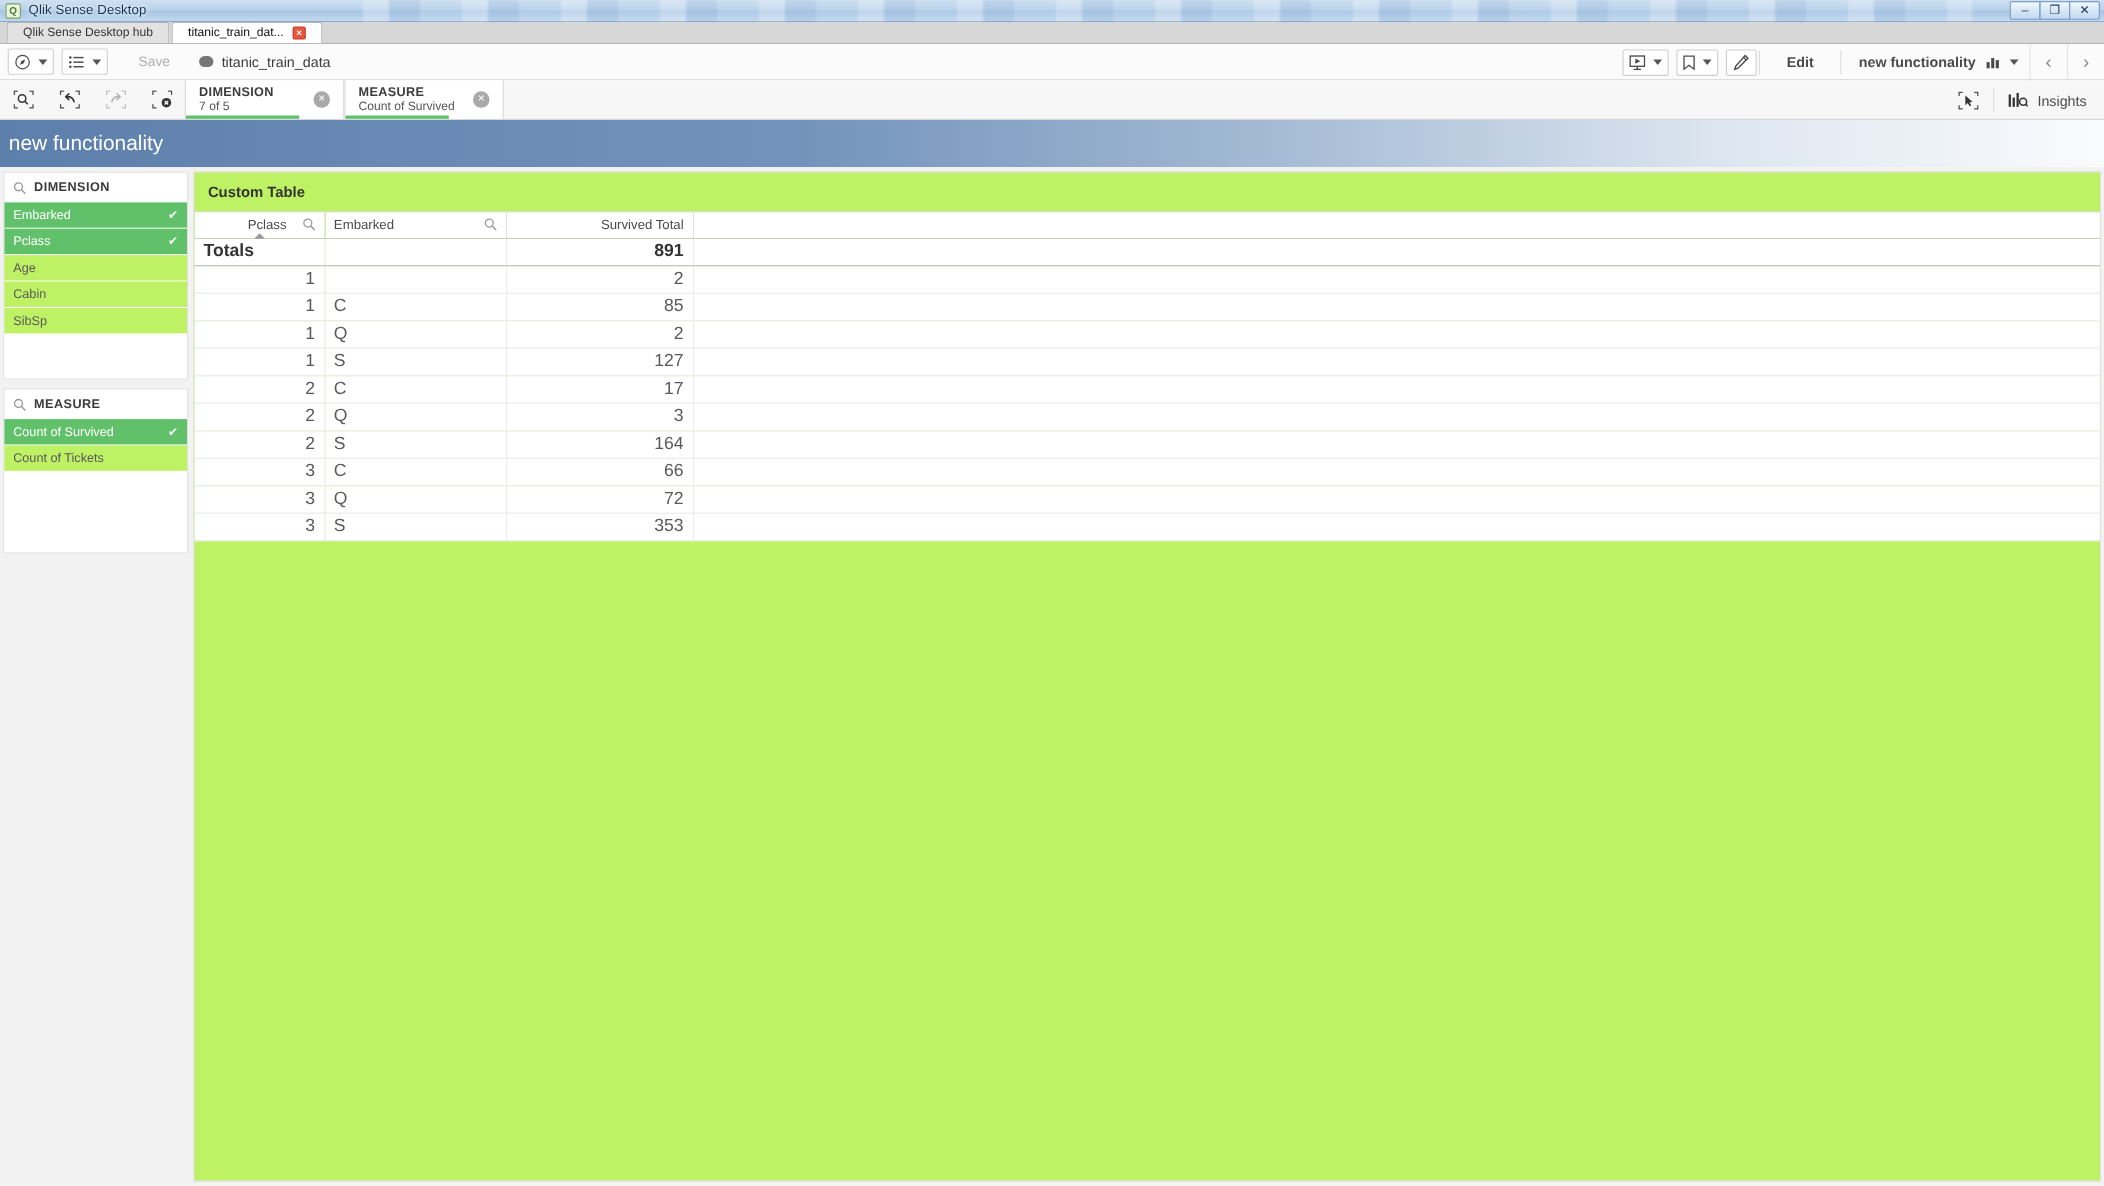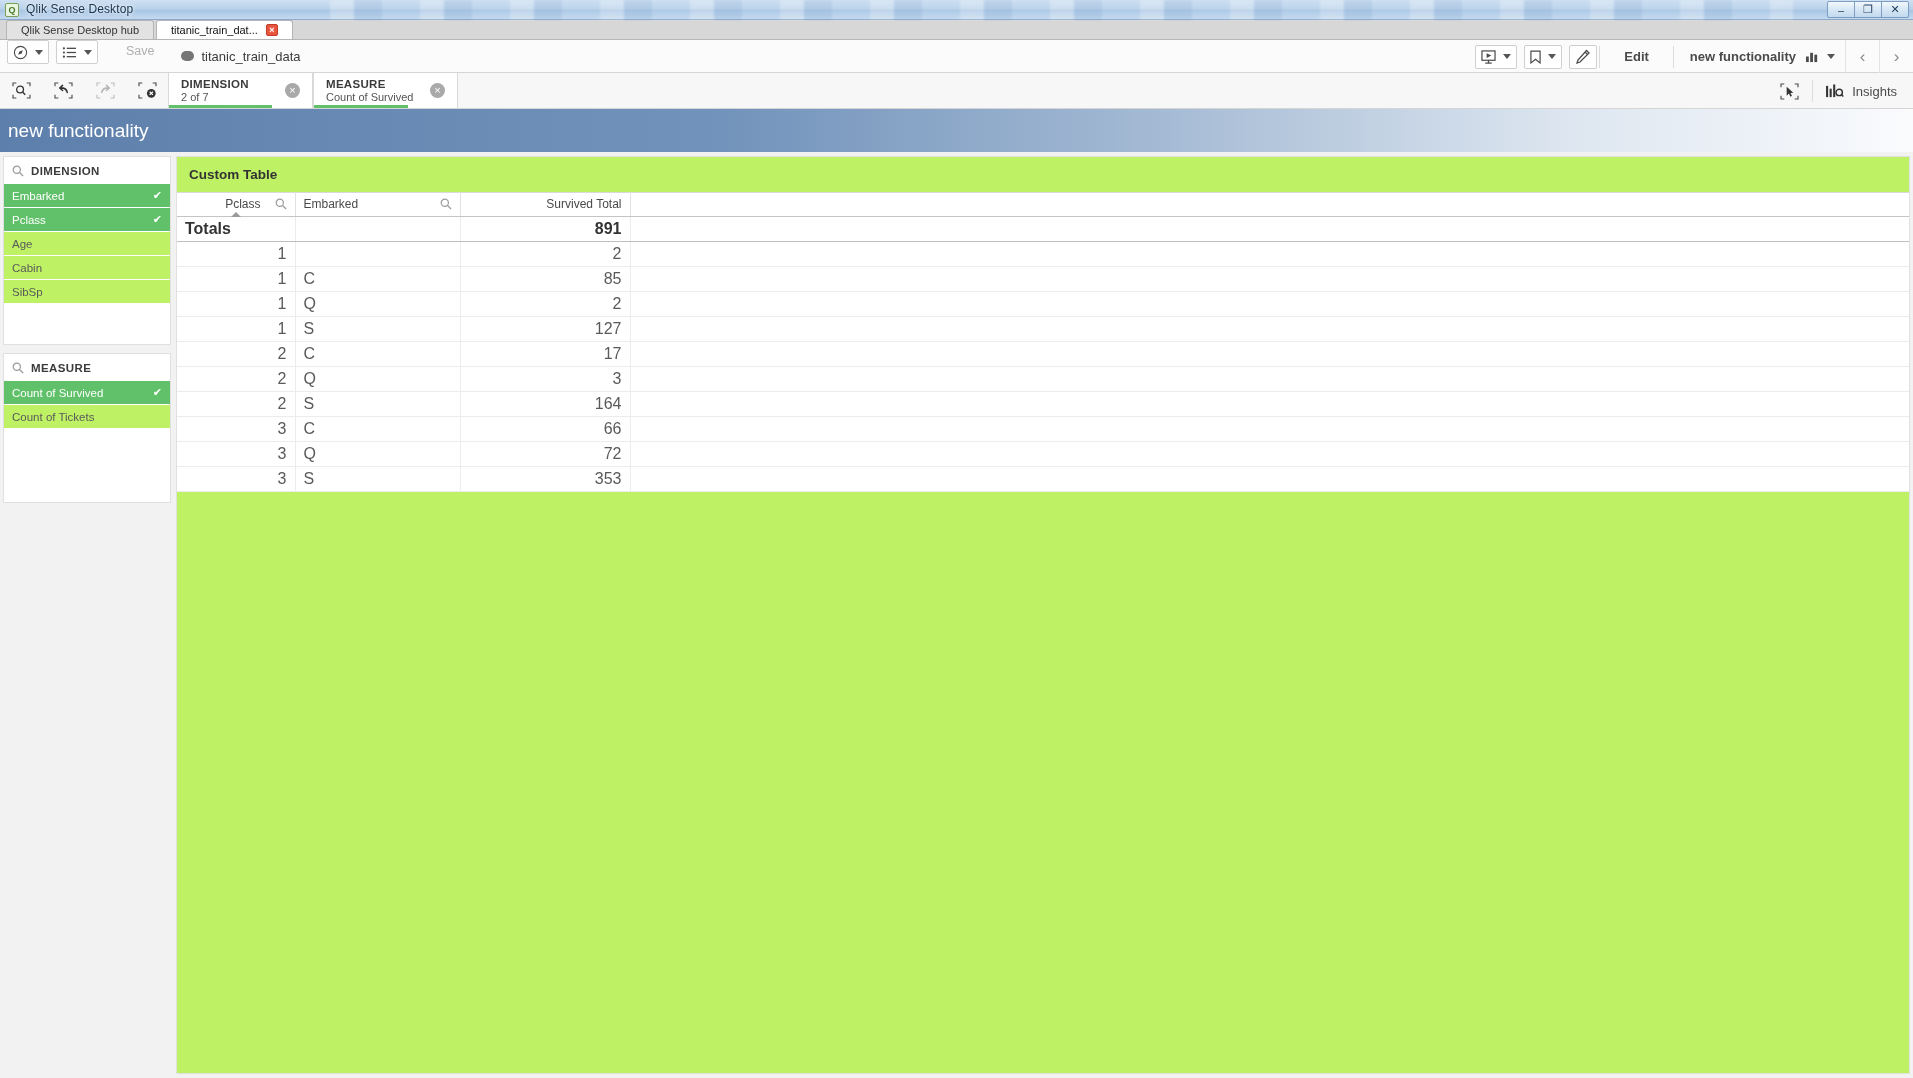--- a/index.html
+++ b/index.html
@@ -67,21 +67,21 @@
     width: 12px; height: 12px; margin-left: 8px;
     background: #e8563f; border: 1px solid #c23b27; border-radius: 2px;
     color: #fff; font-size: 9px; line-height: 10px; text-align: center;
     font-weight: bold;
   }
 
   
   .toolbar {
     height: 33px; background: #fbfbfb;
     border-bottom: 1px solid #d5d5d5;
-    display: flex; position: relative;
+    display: flex; align-items: center; position: relative;
   }
   .tb-btn {
     height: 24px; min-width: 24px;
     border: 1px solid #cfcfcf; background: #fff; border-radius: 2px;
     display: flex; align-items: center; justify-content: center;
     margin-left: 7px; padding: 0 5px; cursor: pointer;
   }
   .caret { width: 0; height: 0; border-left: 4px solid transparent;
            border-right: 4px solid transparent; border-top: 5px solid #555;
            margin-left: 7px; }
@@ -330,21 +330,21 @@
     <svg width="19" height="17" viewBox="0 0 20 18">
       <path d="M1 4.5 V1 H4.5 M15.5 1 H19 V4.5 M4.5 17 H1 V13.5" fill="none" stroke="#4a4a4a" stroke-width="1.2"></path>
       <circle cx="14" cy="12" r="4.6" fill="#333"></circle>
       <path d="M12.3 10.3 L15.7 13.7 M15.7 10.3 L12.3 13.7" stroke="#fff" stroke-width="1.3"></path>
     </svg>
   </div>
 
   <div class="pill">
     <div class="pill-txt">
       <div class="pill-title">DIMENSION</div>
-      <div class="pill-sub">2 of 7</div>
+      <div class="pill-sub">7 of 5</div>
     </div>
     <div class="pill-clear">×</div>
     <div class="pill-bar" style="width:72%"></div>
   </div>
 
   <div class="pill">
     <div class="pill-txt">
       <div class="pill-title">MEASURE</div>
       <div class="pill-sub">Count of Survived</div>
     </div>

